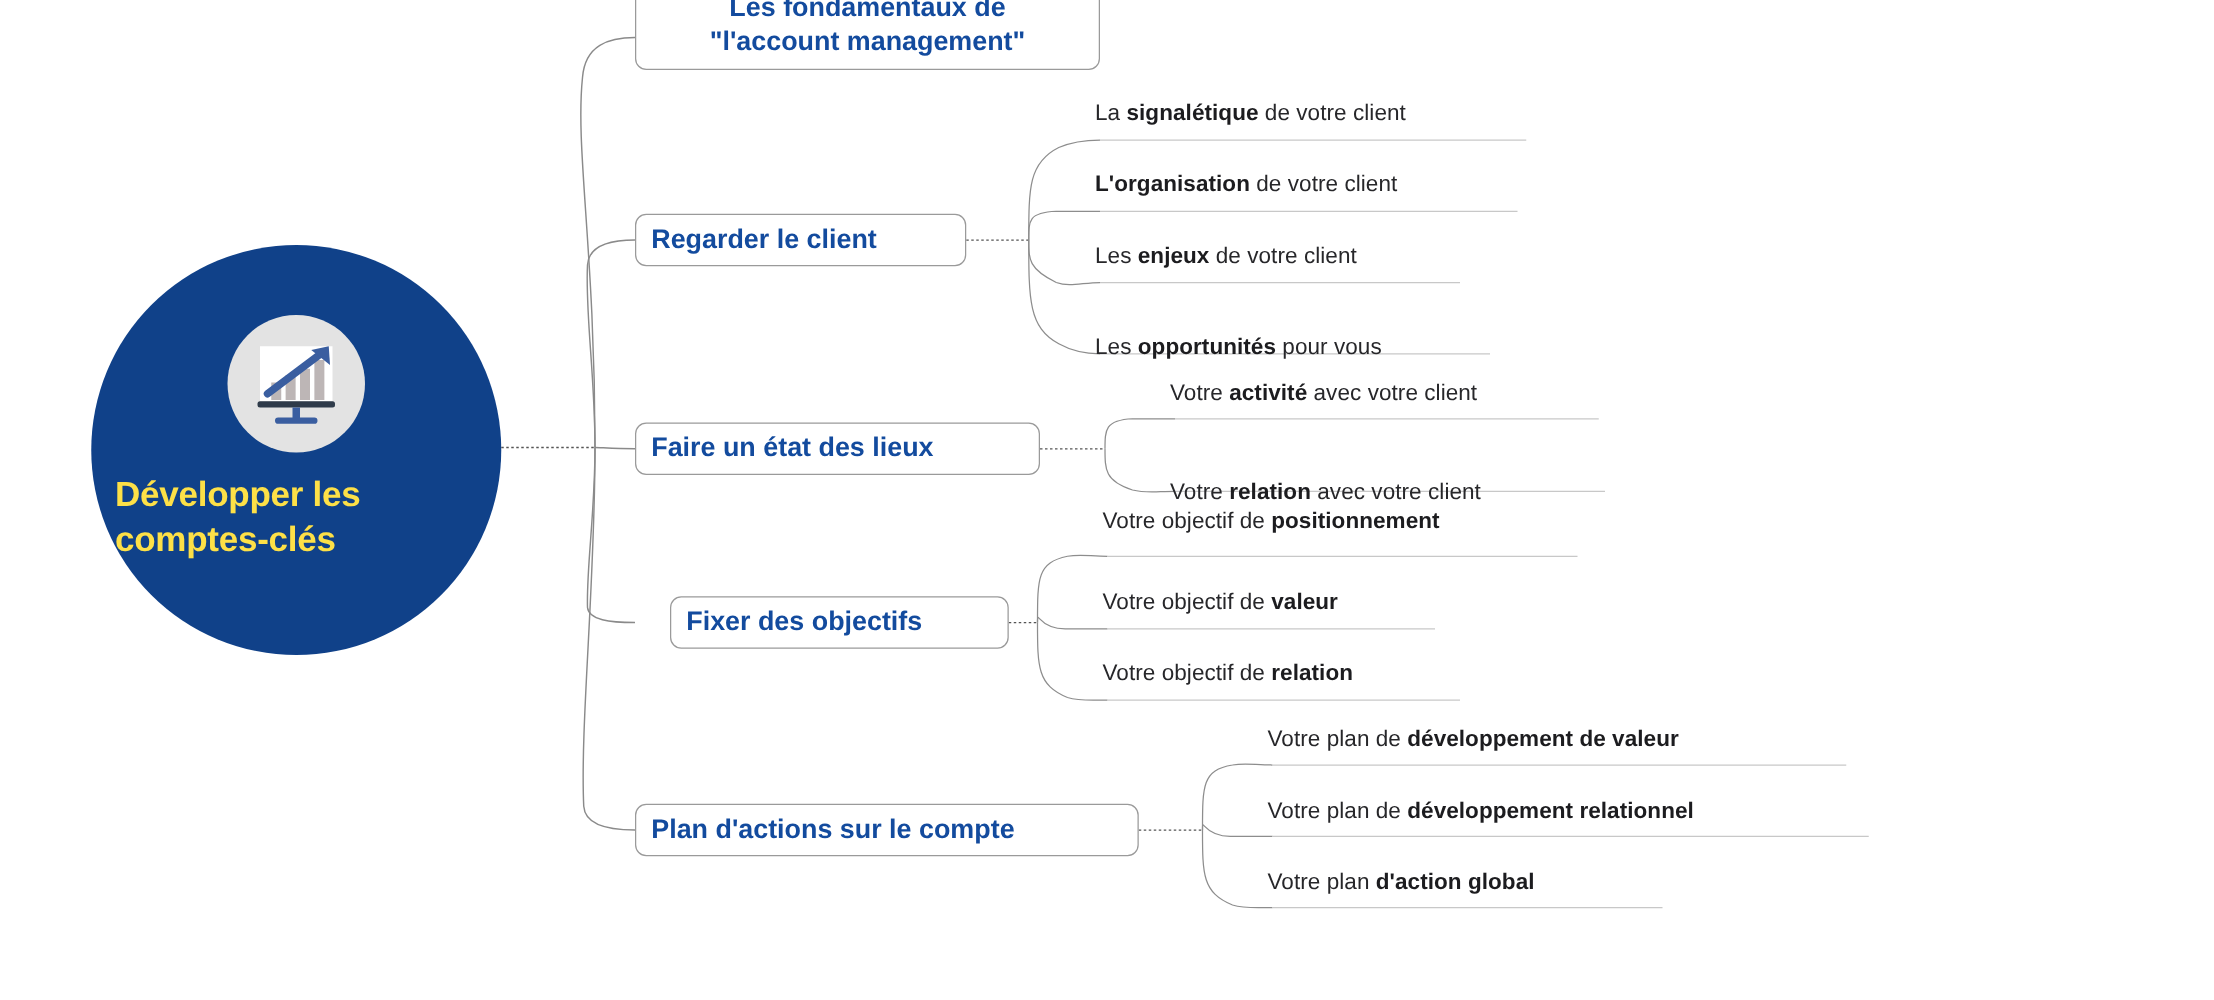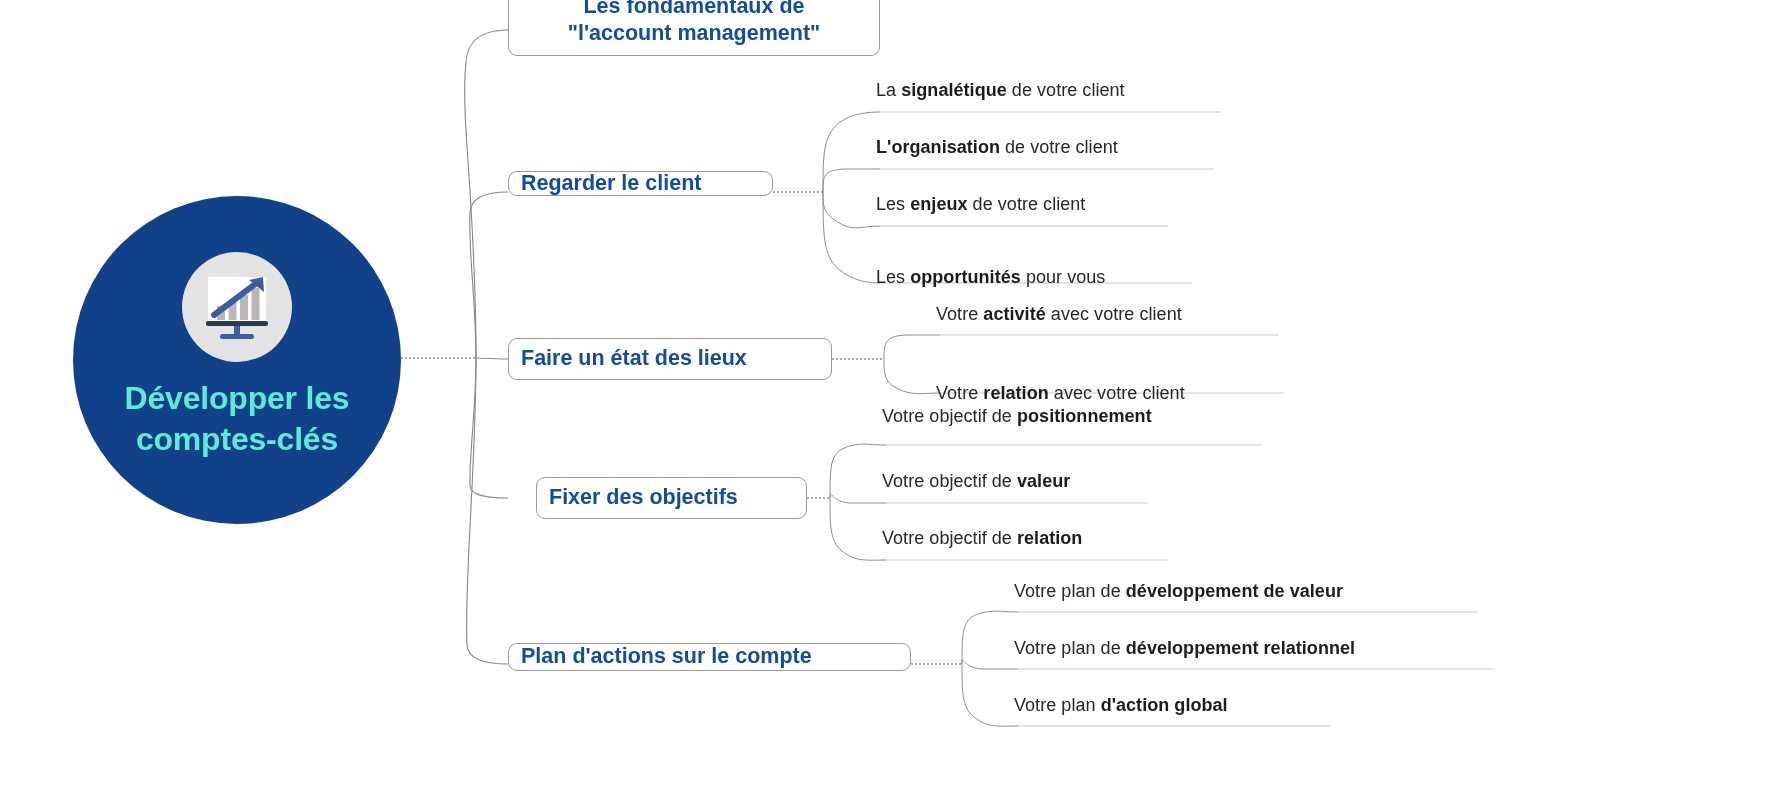--- a/index.html
+++ b/index.html
@@ -48,25 +48,24 @@
     height: 110px;
     border-radius: 50%;
     background: #e3e3e3;
     display: flex;
     align-items: center;
     justify-content: center;
     flex: none;
   }
   .root-label {
     margin-top: 16px;
-    color: #5eead4;
-    font-size: 32px;
+    color: #fde047;
+    font-size: 28px;
     font-weight: bold;
     line-height: 1.28;
-    text-align: center;
     width: 290px;
     letter-spacing: -0.2px;
   }
 
   
   .l1 {
     position: absolute;
     box-sizing: border-box;
     background: #ffffff;
     border: 1px solid #9a9a9a;
@@ -185,21 +184,21 @@
     </div>
   </div>
 
   <div class="l1 two-line" style="left:508px; top:-16px; width:372px; height:72px;">
     <div>
       <span>Les fondamentaux de</span><br>
       <span>"l'account management"</span>
     </div>
   </div>
 
-  <div class="l1" style="left:508px; top:171px; width:265px; height:25px;">
+  <div class="l1" style="left:508px; top:171px; width:265px; height:42px;">
     <span>Regarder le client</span>
   </div>
 
   <div class="l2" style="left:876px; top:80px;">
     <span>La </span><b>signalétique</b><span> de votre client</span>
   </div>
   <div class="l2" style="left:876px; top:137px;">
     <span></span><b>L'organisation</b><span> de votre client</span>
   </div>
   <div class="l2" style="left:876px; top:194px;">
@@ -227,21 +226,21 @@
   <div class="l2" style="left:882px; top:406px;">
     <span>Votre objectif de </span><b>positionnement</b><span></span>
   </div>
   <div class="l2" style="left:882px; top:471px;">
     <span>Votre objectif de </span><b>valeur</b><span></span>
   </div>
   <div class="l2" style="left:882px; top:528px;">
     <span>Votre objectif de </span><b>relation</b><span></span>
   </div>
 
-  <div class="l1" style="left:508px; top:643px; width:403px; height:28px;">
+  <div class="l1" style="left:508px; top:643px; width:403px; height:42px;">
     <span>Plan d'actions sur le compte</span>
   </div>
 
   <div class="l2" style="left:1014px; top:581px;">
     <span>Votre plan de </span><b>développement de valeur</b><span></span>
   </div>
   <div class="l2" style="left:1014px; top:638px;">
     <span>Votre plan de </span><b>développement relationnel</b><span></span>
   </div>
   <div class="l2" style="left:1014px; top:695px;">

